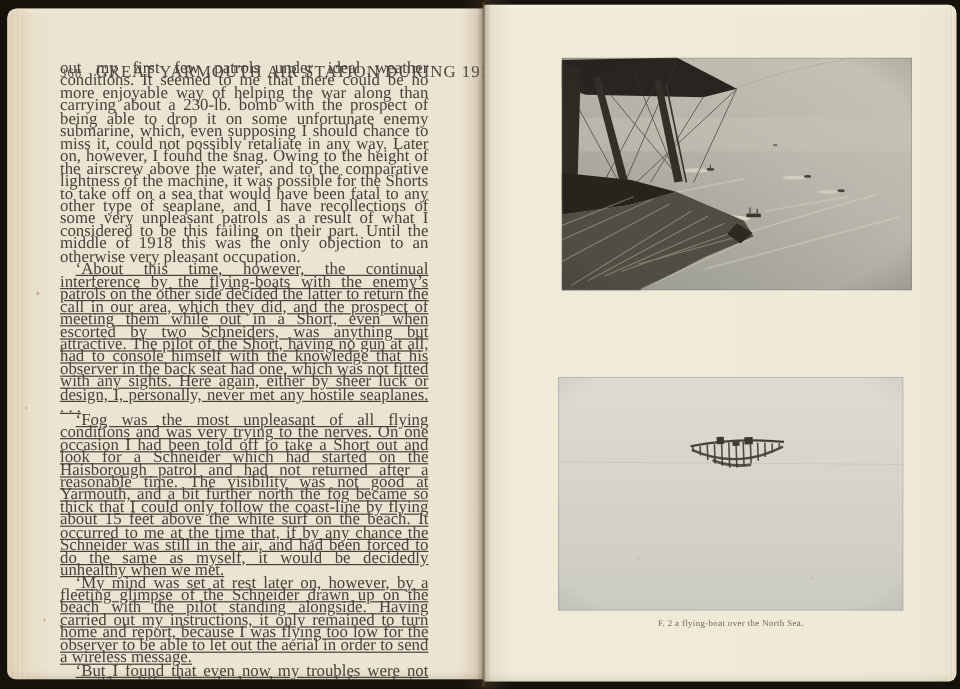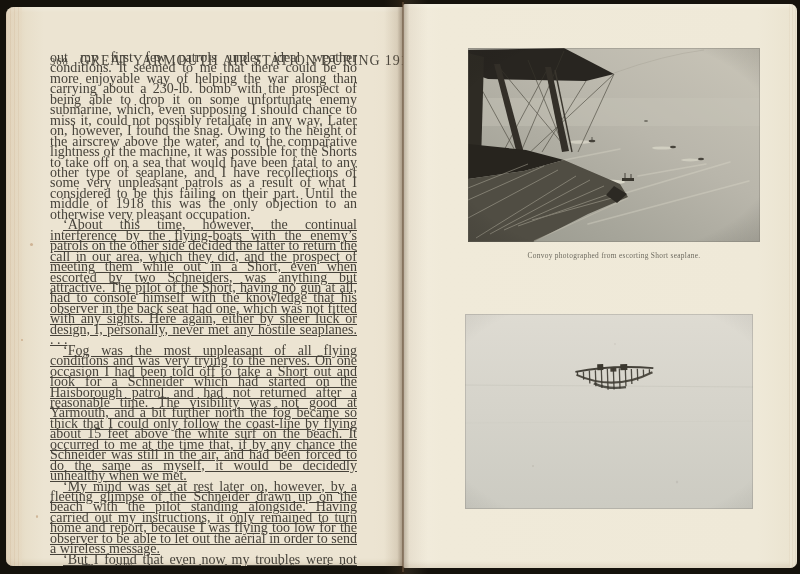--- a/index.html
+++ b/index.html
@@ -185,21 +185,20 @@
             <line x1="0" y1="140" x2="60" y2="116"></line>
             <line x1="64" y1="172" x2="155" y2="147"></line>
           </g>
           <path d="M160,150 L66,193" stroke="#c7c3b3" stroke-width="1.3" opacity="0.45" fill="none"></path>
           <polygon points="146,138 159,146 149,155 138,147" fill="#2c2923"></polygon>
         </g>
         <rect width="292" height="194" fill="url(#vig1)"></rect>
         <rect x="0.5" y="0.5" width="291" height="193" fill="none" stroke="#6f6c62" stroke-opacity="0.3"></rect>
       </svg>
     </div>
-    <div class="fig-caption cap1">Convoy photographed from escorting Short seaplane.</div>
 
     <div class="figure photo2">
       <svg viewBox="0 0 288 195" width="288" height="195">
         <defs>
           <linearGradient id="skyG" x1="0" y1="0" x2="0" y2="1">
             <stop offset="0" stop-color="#dedbd2"></stop>
             <stop offset="0.5" stop-color="#d5d3ca"></stop>
             <stop offset="1" stop-color="#cccbc2"></stop>
           </linearGradient>
           <radialGradient id="vig2" cx="0.5" cy="0.5" r="0.8">
@@ -233,17 +232,18 @@
           <path d="M3,15 Q40,33 79,15" stroke="#403d34" stroke-width="2" fill="none" opacity="0.9"></path>
           <path d="M20,24 Q34,31 52,29" stroke="#35322a" stroke-width="2.4" fill="none" opacity="0.8"></path>
         </g>
         <circle cx="68" cy="152" r="1" fill="#8a877d" opacity="0.2"></circle>
         <circle cx="212" cy="168" r="1.2" fill="#8a877d" opacity="0.18"></circle>
         <circle cx="150" cy="30" r="0.9" fill="#8a877d" opacity="0.15"></circle>
         <rect width="288" height="195" fill="url(#vig2)"></rect>
         <rect x="0.5" y="0.5" width="287" height="194" fill="none" stroke="#6f6c62" stroke-opacity="0.25"></rect>
       </svg>
     </div>
+    <div class="fig-caption cap2">F. 2 a flying-boat over the North Sea.</div>
   </div>
 
   <div class="gutter"></div>
   <div class="gutter-line"></div>
 </div>
 
 </body></html>

